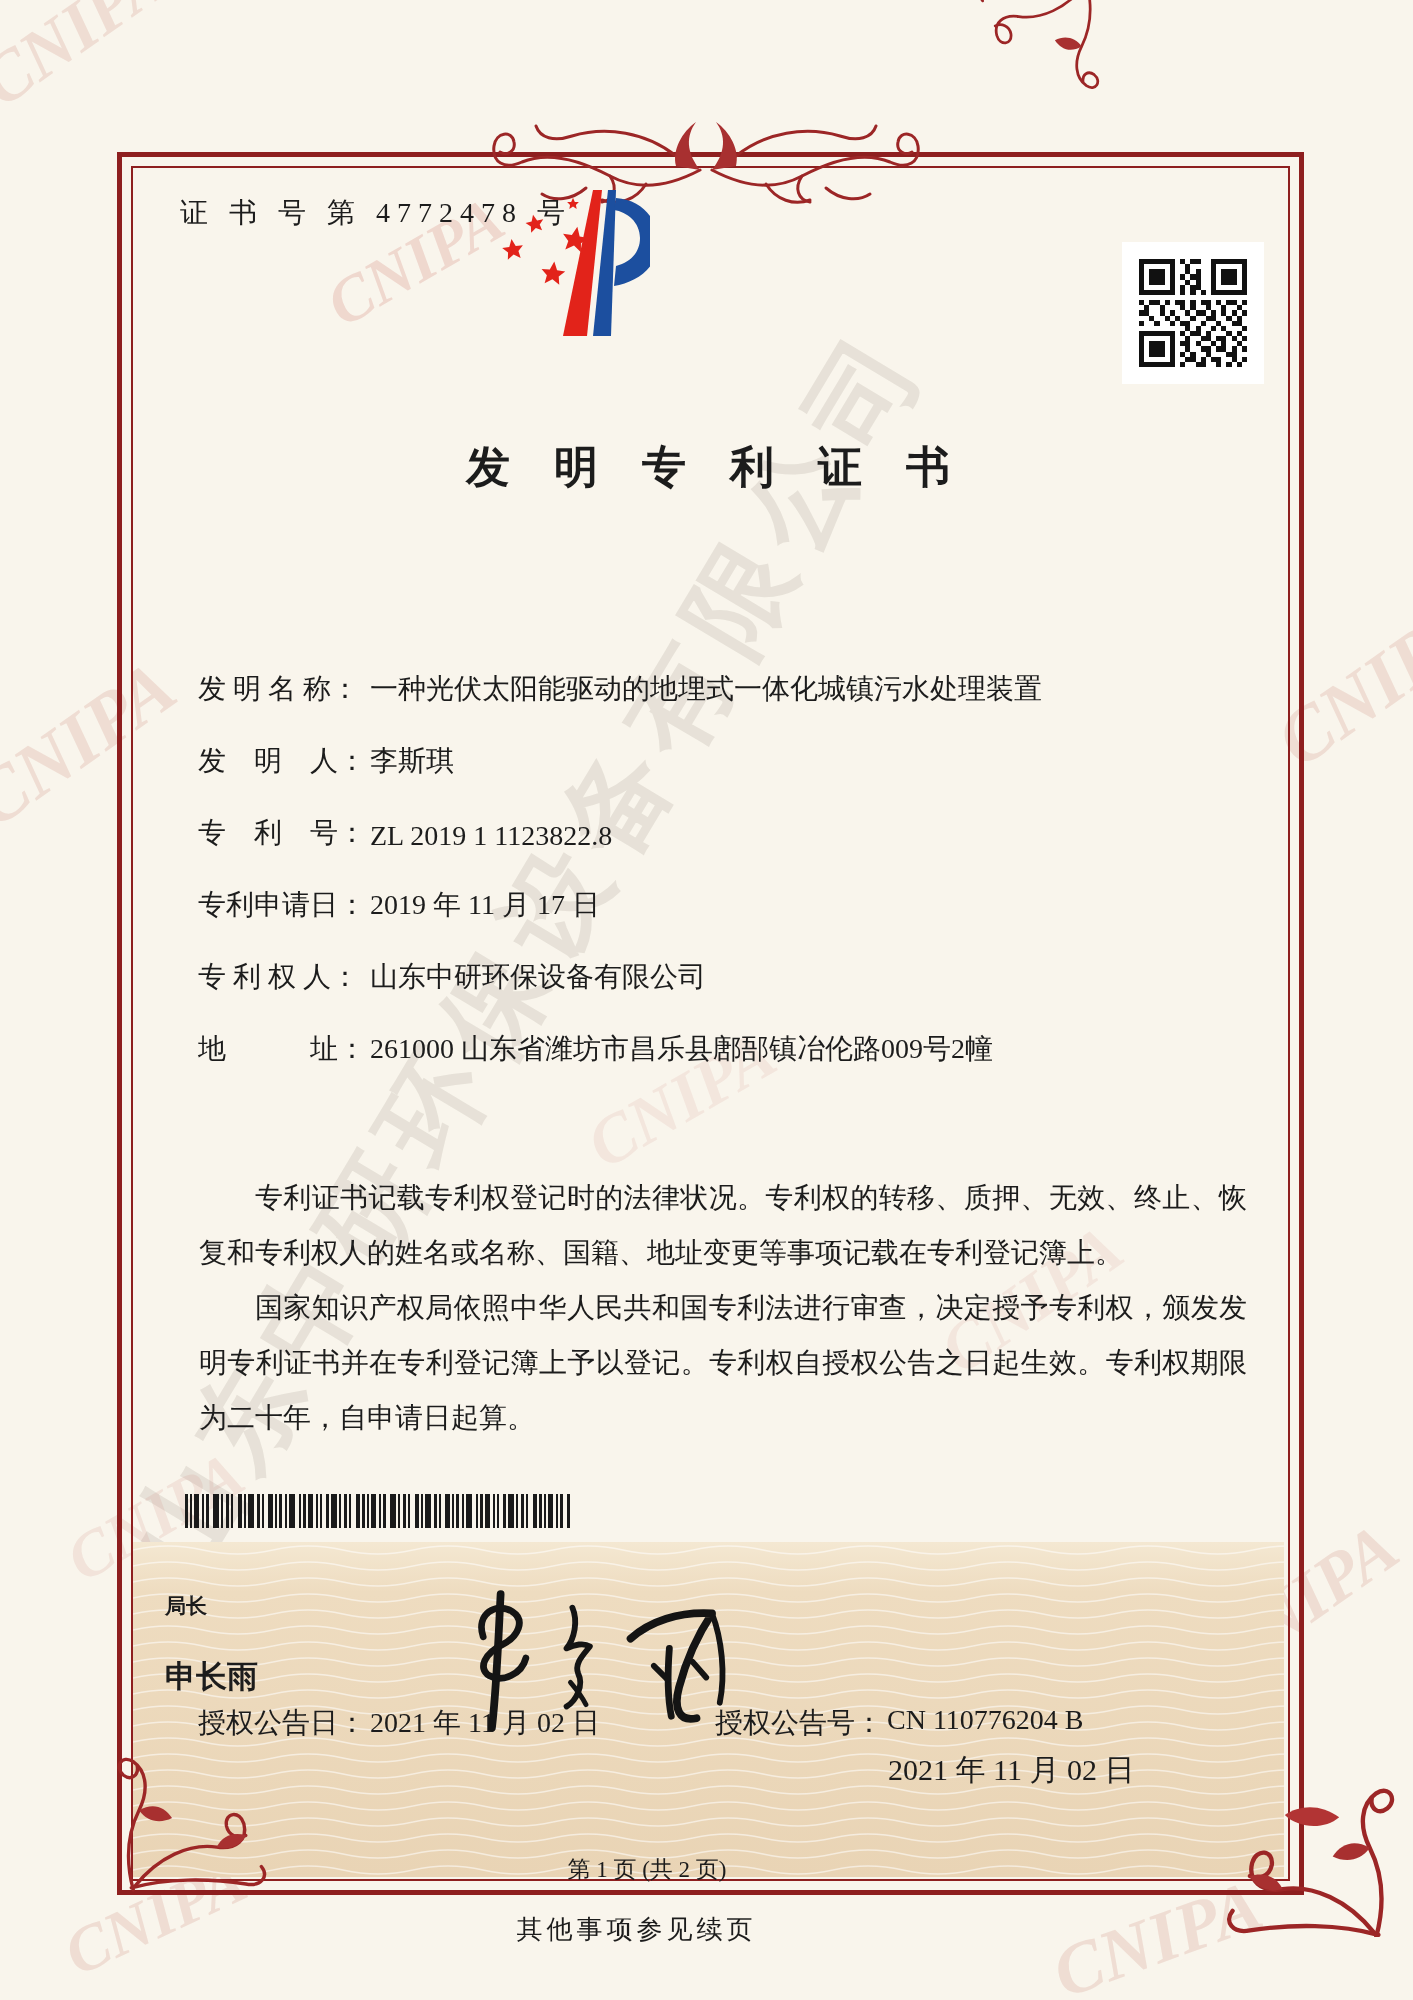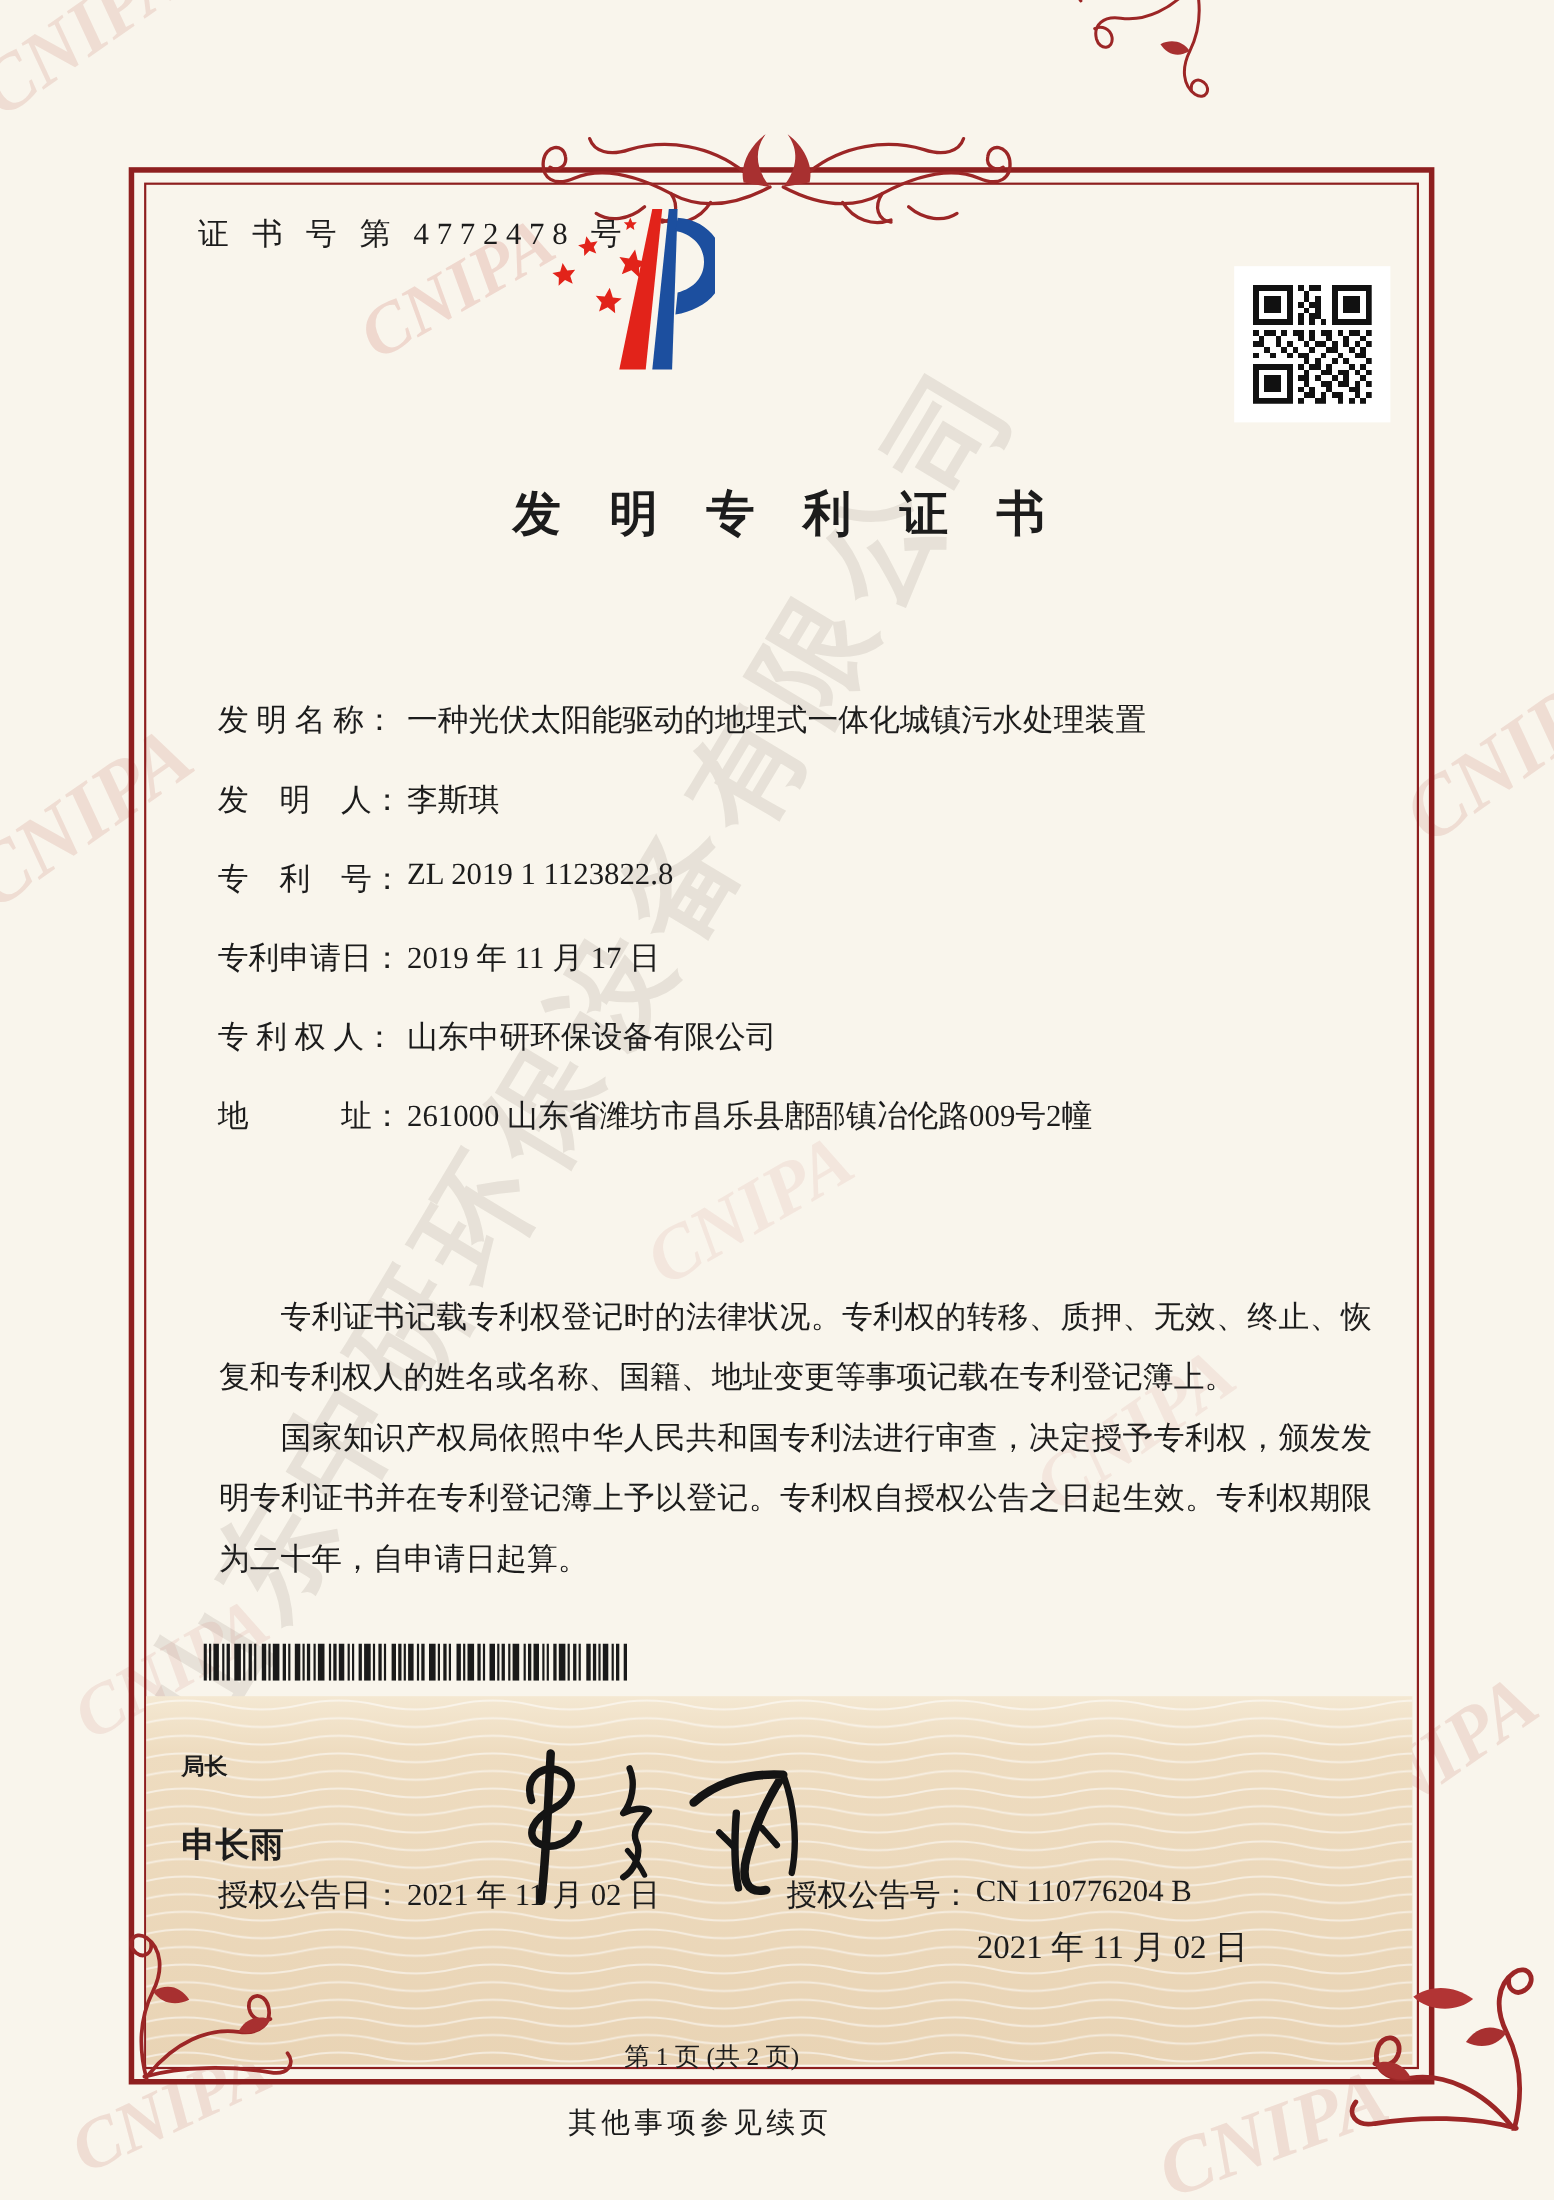--- a/index.html
+++ b/index.html
@@ -31,21 +31,21 @@
   .cert-no{position:absolute;left:180px;top:194px;font-size:28px;letter-spacing:7px;z-index:4;}
   .logo{position:absolute;left:475px;top:188px;width:175px;height:150px;z-index:4;}
   .qr-plate{position:absolute;left:1122px;top:242px;width:142px;height:142px;background:#ffffff;z-index:4;}
   .qr-plate svg{position:absolute;left:17px;top:17px;width:108px;height:108px;shape-rendering:crispEdges;}
   .title{
     position:absolute;left:117px;top:438px;width:1182px;text-align:center;
     font-size:44px;font-weight:bold;letter-spacing:44px;text-indent:44px;z-index:4;
   }
   
   .fields{position:absolute;left:198px;top:636px;width:1080px;z-index:4;font-size:28px;}
-  .f-row{display:flex;height:72px;align-items:flex-start;}
+  .f-row{display:flex;height:72px;align-items:flex-end;}
   .f-label{flex:none;width:172px;}
   .f-value{flex:1;}
   .grant-row{position:absolute;top:1068px;left:0;width:1080px;display:flex;}
   .grant-g1{display:flex;width:517px;}
   .grant-g2{display:flex;}
   
   .paras{position:absolute;left:199px;top:1170px;width:1048px;z-index:4;
     font-size:28px;line-height:55px;text-align:justify;}
   .paras p{margin:0;text-indent:2em;}
   

